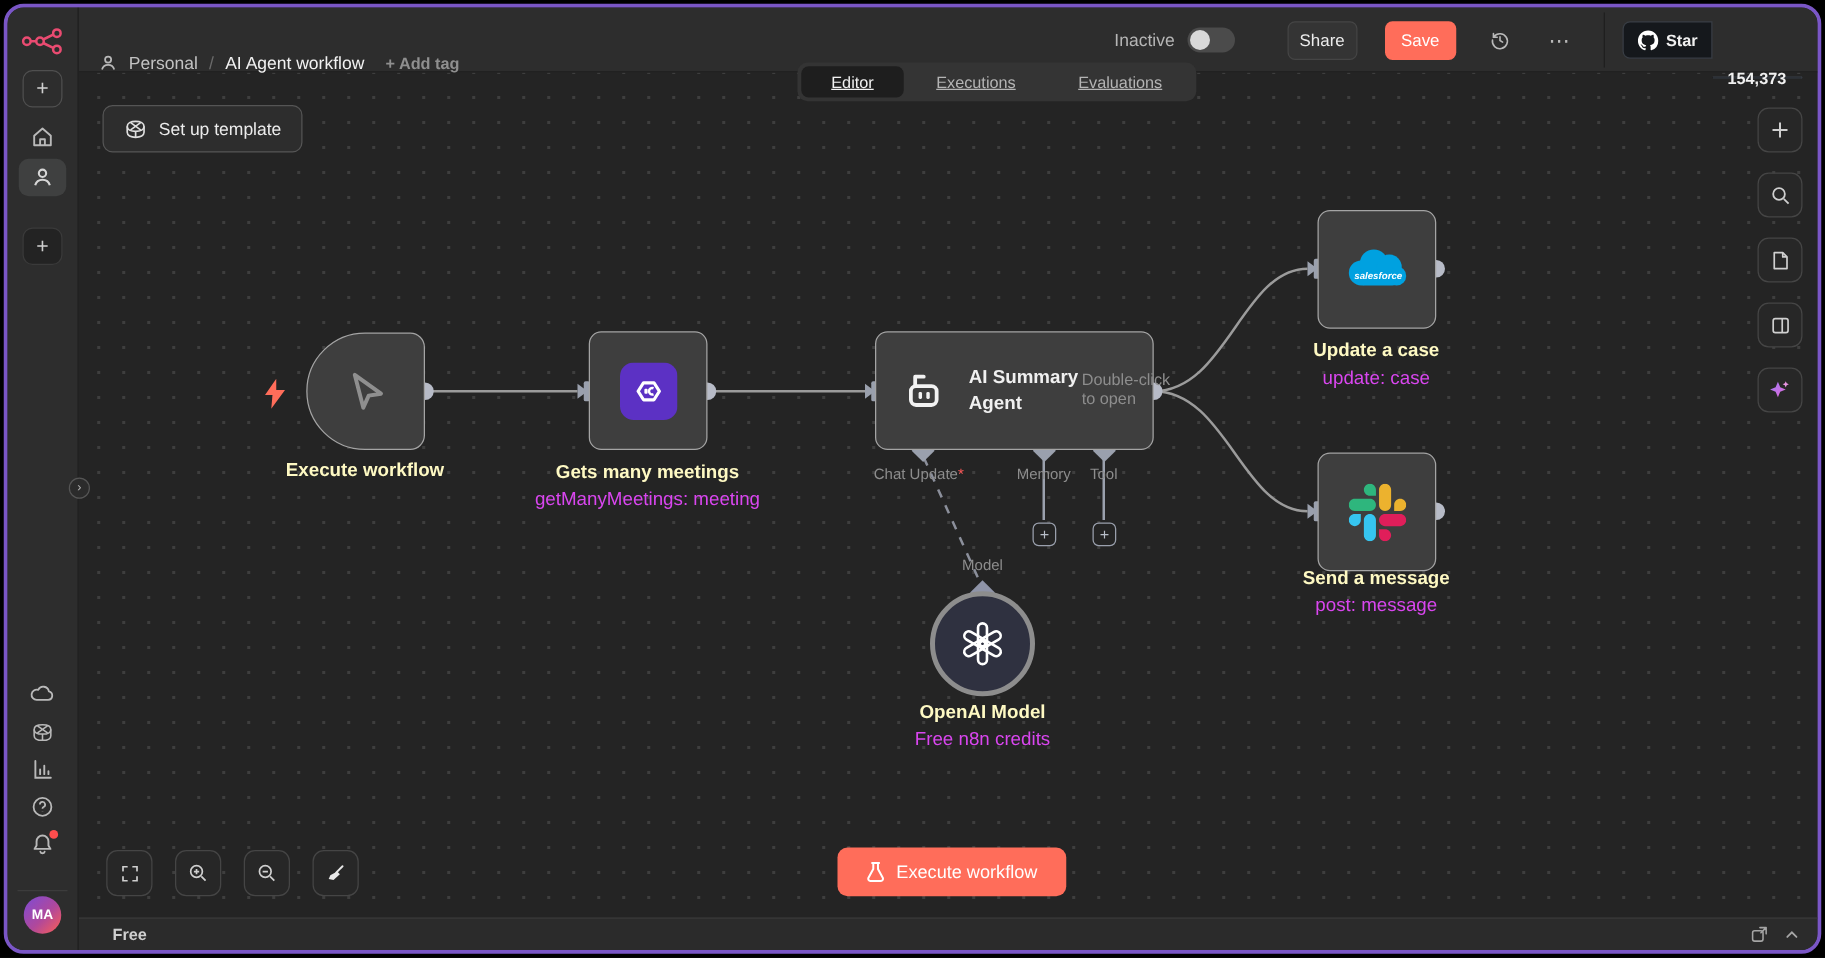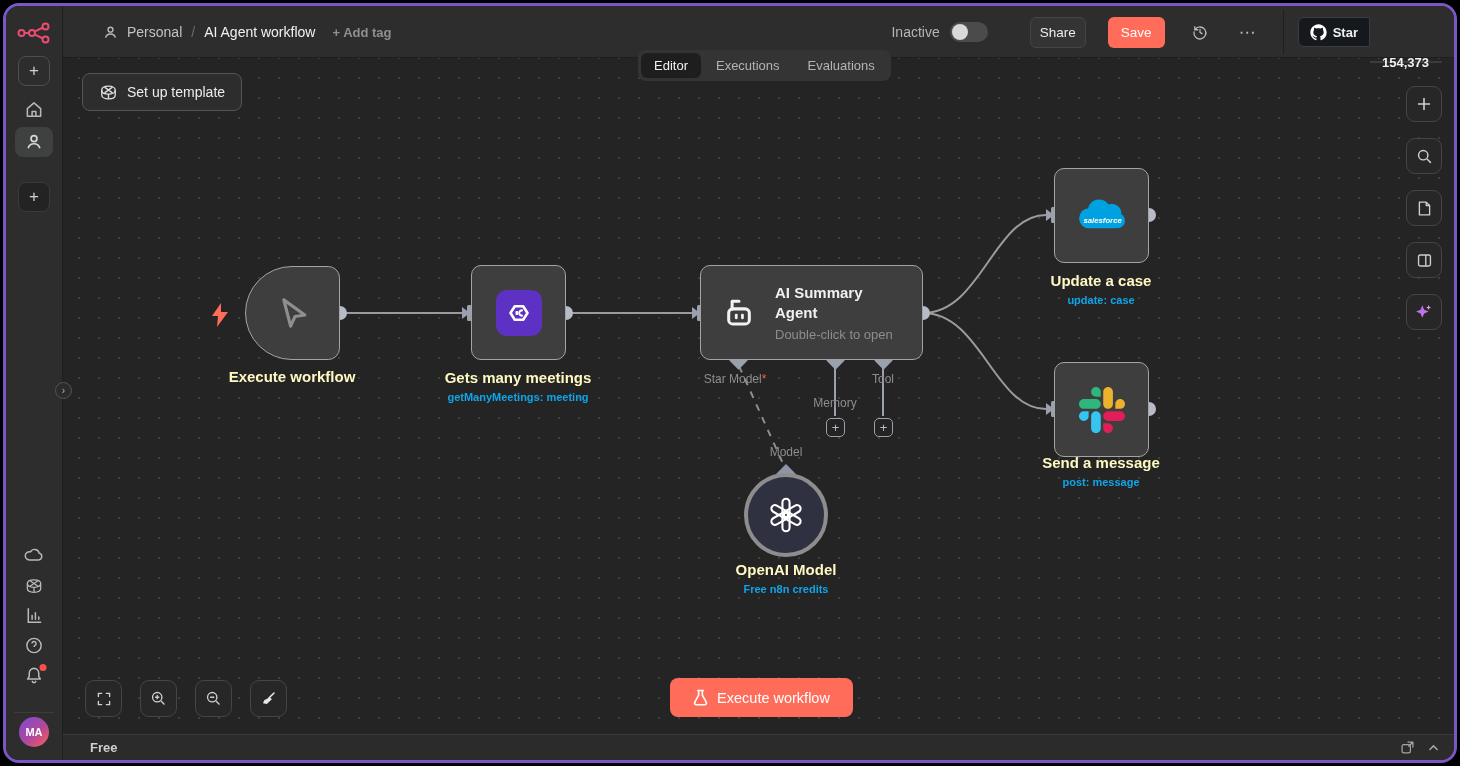--- a/index.html
+++ b/index.html
@@ -29,21 +29,21 @@
   .sb-divider { position:absolute; left:8px; right:8px; top:706px; height:1px; background:#3c3c3c; }
   .avatar { width:30px; height:30px; border-radius:50%; color:#fff; font-size:11px; font-weight:bold;
             background:linear-gradient(135deg,#7d4bd6 0%,#b0489b 55%,#ff5f52 100%);
             display:flex; align-items:center; justify-content:center; }
   .bell-dot { position:absolute; top:-2px; right:-3px; width:7px; height:7px; border-radius:50%; background:#ff4d4d; }
   .collapse-chip { position:absolute; left:49px; top:376px; width:17px; height:17px; border-radius:50%;
                    background:#2b2b2b; border:1px solid #555; color:#b5b5b5; font-size:10px;
                    display:flex; align-items:center; justify-content:center; z-index:40; cursor:pointer; }
 
   
-  .crumbs { position:absolute; left:40px; top:0; height:52px; display:flex; align-items:center; gap:9px; }
+  .crumbs { position:absolute; left:16px; top:0; height:52px; display:flex; align-items:flex-end; gap:9px; }
   .crumb-proj { color:#c2c2c2; font-size:14px; }
   .crumb-sep { color:#6b6b6b; font-size:14px; }
   .crumb-title { color:#f1f1f1; font-size:14px; }
   .crumb-tag { color:#8f8f8f; font-size:13px; font-weight:600; margin-left:8px; }
   .top-right { position:absolute; right:12px; top:0; height:52px; display:flex; align-items:center; }
   .status-label { color:#b5b5b5; font-size:14px; margin-right:10px; }
   .toggle { width:38px; height:20px; border-radius:10px; background:#4b4b4b; position:relative; cursor:pointer; }
   .toggle .knob { position:absolute; left:2px; top:2px; width:16px; height:16px; border-radius:50%; background:#d9d9d9; }
   .btn { border-radius:6px; font-size:13.5px; cursor:pointer; display:flex; align-items:center; justify-content:center; }
   .btn-share { margin-left:42px; width:56px; height:31px; background:#343434; border:1px solid #454545; color:#ececec; }
@@ -54,25 +54,25 @@
   .vdiv { width:1px; height:44px; background:#1f1f1f; margin:0 14px 0 18px; }
   .gh { display:flex; align-items:stretch; height:30px; cursor:pointer; }
   .gh-star { display:flex; align-items:center; gap:6px; padding:0 11px; background:#15181c; border:1px solid #383d44;
              border-radius:6px 0 0 6px; color:#f0f0f0; font-size:13px; font-weight:600; }
   .gh-count { display:flex; align-items:center; padding:0 12px; background:#0a0d11; border:1px solid #383d44;
               border-left:none; border-radius:0 6px 6px 0; color:#f0f0f0; font-size:13px; font-weight:600;margin-top:44px; }
 
   
   .tabbar { position:absolute; left:632px; top:44px; height:31px; background:#343434; border-radius:8px;
             display:flex; align-items:center; padding:3px; gap:2px; z-index:35; }
-  .tab { padding:5px 13px; border-radius:6px; color:#b4b4b4; font-size:13px; cursor:pointer; }
+  .tab { padding:5px 24px; border-radius:6px; color:#b4b4b4; font-size:13px; cursor:pointer;text-decoration:underline; }
   .tab.active { background:#1e1e1e; color:#f2f2f2; }
 
   
-  .setup-btn { position:absolute; left:76px; top:67px; height:38px; padding:0 16px; display:flex; align-items:center;
+  .setup-btn { position:absolute; left:76px; top:78px; height:38px; padding:0 16px; display:flex; align-items:center;
                gap:9px; background:#2d2d2d; border:1px solid #555; border-radius:8px; color:#ececec; font-size:14px;
                cursor:pointer; z-index:10; }
   .right-rail { position:absolute; right:12px; top:80px; display:flex; flex-direction:column; gap:16px; z-index:10; }
   .rail-btn { width:36px; height:36px; border:1px solid #454545; border-radius:9px; background:#272727;
               display:flex; align-items:center; justify-content:center; color:#c9c9c9; cursor:pointer; }
   .bottom-controls { position:absolute; left:79px; bottom:43px; display:flex; gap:18px; z-index:10; }
   .ctl-btn { width:37px; height:37px; border:1px solid #454545; border-radius:9px; background:#272727;
              display:flex; align-items:center; justify-content:center; color:#cfcfcf; cursor:pointer; }
   .exec-btn { position:absolute; left:664px; bottom:43px; width:183px; height:39px; background:#ff6d5a; color:#fff;
               border:none; border-radius:8px; font-size:14.5px; display:flex; align-items:center; justify-content:center;
@@ -85,26 +85,26 @@
           display:flex; align-items:center; justify-content:center; cursor:pointer; }
   .node-sq { width:95px; height:95px; border-radius:10px; }
   .node-trigger { left:239px; top:260px; width:95px; height:94px; border-radius:48px 12px 12px 48px; }
   .node-meetings { left:465px; top:259px; }
   .node-agent { left:694px; top:259px; width:223px; height:95px; border-radius:10px;
                 justify-content:flex-start; padding-left:16px; gap:14px; }
   .node-sf { left:1048px; top:162px; }
   .node-slack { left:1048px; top:356px; }
   .node-openai { left:738px; top:467px; width:84px; height:84px; border-radius:50%;
                  border:4px solid #8d8d8d; background:#2f3140; }
-  .agent-text { display:flex; flex-direction:column; }
+  .agent-text { display:flex; }
   .agent-title { color:#f0f0f0; font-size:15px; font-weight:600; line-height:1.35; width:128px; }
   .agent-sub { color:#8d8d8d; font-size:13px; margin-top:4px; }
   .nlabel { position:absolute; width:220px; text-align:center; z-index:6; pointer-events:none; }
   .nlabel .t { color:#fef9c3; font-size:15px; font-weight:600; }
-  .nlabel .s { color:#0ea5e9; font-size:11px; margin-top:5px;font-weight:bold; }
+  .nlabel .s { color:#d946ef; font-size:15px; margin-top:5px; }
   .port-label { position:absolute; color:#8d8d8d; font-size:12px; z-index:6; transform:translateX(-50%); white-space:nowrap; }
   .req { color:#ff5a5a; }
   .plus-chip { position:absolute; width:19px; height:19px; border:1.5px solid #9aa0ad; border-radius:5px;
                background:#242424; color:#b9bfca; font-size:13px; display:flex; align-items:center;
                justify-content:center; z-index:7; cursor:pointer; }
   .bolt { position:absolute; left:203px; top:296px; z-index:6; }
   .meet-icon { width:46px; height:46px; }
   svg { display:block; }
 </style>
 </head>
@@ -203,23 +203,23 @@
           <rect x="13" y="16.5" width="2" height="4" rx="0.8" fill="#f2f2f2" stroke="none"></rect>
           <rect x="17.5" y="16.5" width="2" height="4" rx="0.8" fill="#f2f2f2" stroke="none"></rect>
         </svg>
       </span>
       <span class="agent-text">
         <span class="agent-title">AI Summary Agent</span>
         <span class="agent-sub">Double-click to open</span>
       </span>
     </div>
     <div class="port-label" style="left:729px; top:366px;">
-      <span>Star Model</span><span class="req">*</span>
-    </div>
-    <div class="port-label" style="left:829px; top:366px;margin-top:24px;">Memory</div>
+      <span>Chat Update</span><span class="req">*</span>
+    </div>
+    <div class="port-label" style="left:829px; top:366px;">Memory</div>
     <div class="port-label" style="left:877px; top:366px;">Tool</div>
     <div class="port-label" style="left:780px; top:439px;">Model</div>
     <div class="plus-chip" style="left:820px; top:412px;">+</div>
     <div class="plus-chip" style="left:868px; top:412px;">+</div>
 
     <div class="node node-openai">
       <span>
         <svg width="42" height="42" viewBox="0 0 40 40" fill="none" stroke="#fff" stroke-width="2">
           <g transform="rotate(0 20 20)">
               <rect x="16.6" y="4.5" width="6.8" height="17.5" rx="3.4"></rect>

